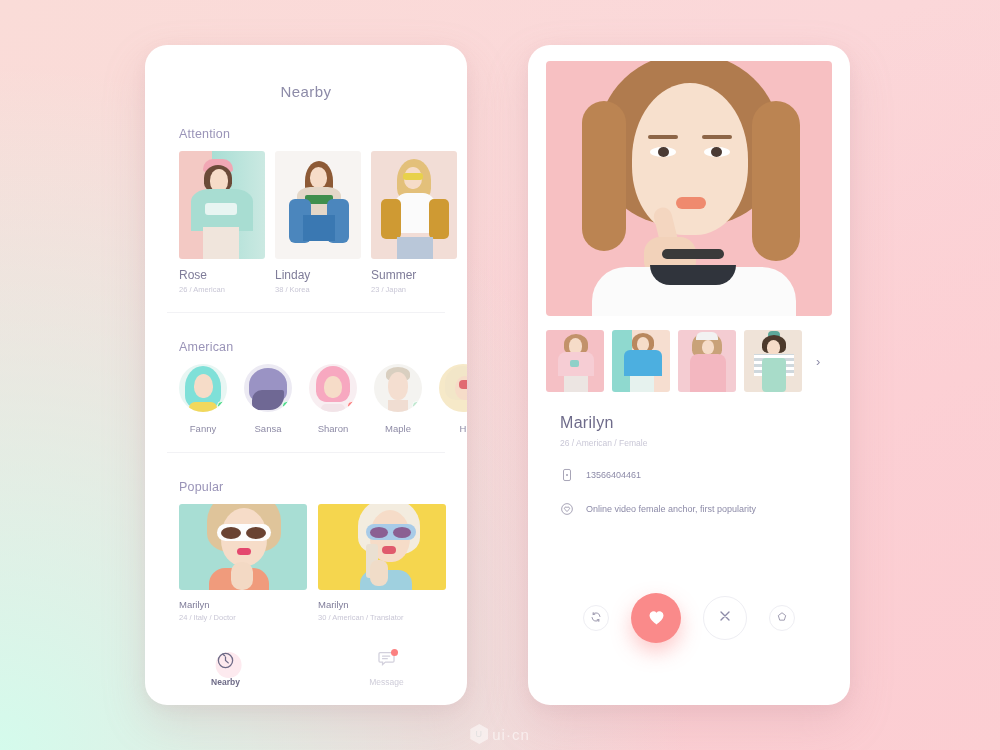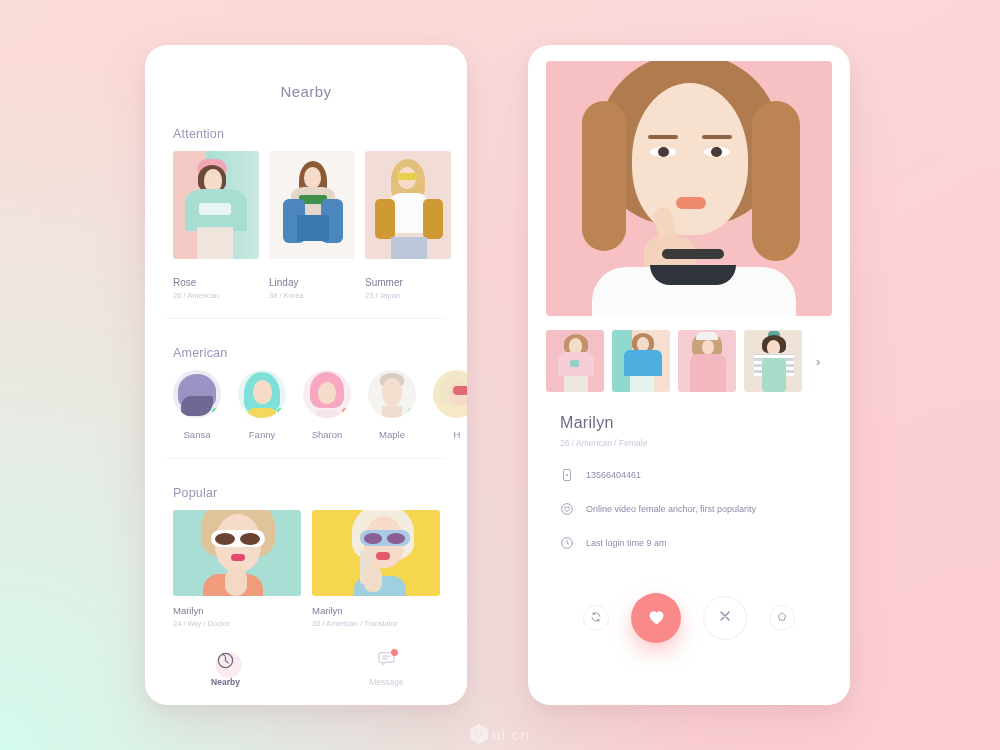--- a/index.html
+++ b/index.html
@@ -44,31 +44,31 @@
     letter-spacing: .2px;
   }
   .section-head::after {
     content: "";
     position: absolute;
     left: 12px; right: -5px; bottom: 1px; height: 7px;
     background: #fde6ea;
     z-index: -1;
   }
   .section-head span { position: relative; z-index: 2; }
-  .sec { margin-top: 24px; }
+  .sec { margin-top: 24px; padding-left: 6px; }
 
   .attention-row { display: flex; gap: 10px; padding: 0 28px; }
   .att-card { width: 86px; }
   .att-img {
     width: 86px; height: 108px;
     border-radius: 3px;
     overflow: hidden;
     position: relative;
   }
-  .att-name { font-size: 10px; color: #7f7c99; margin-top: 18px; }
+  .att-name { font-size: 12px; color: #7f7c99; margin-top: 9px; }
   .att-meta { font-size: 7.5px; color: #c9c7d6; margin-top: 3px; }
 
   .divider { height: 1px; background: #f2f2f5; margin: 18px 22px 0 22px; }
 
   .rec-row { display: flex; gap: 17px; padding: 0 28px; overflow: hidden; }
   .rec-item { width: 48px; flex: 0 0 48px; text-align: center; }
   .rec-av {
     width: 48px; height: 48px; border-radius: 50%;
     overflow: hidden; position: relative;
   }
@@ -228,36 +228,36 @@
 
     <div class="divider"></div>
 
     <div class="sec">
       <div class="section-head">
         <span>American</span>
       </div>
       <div class="rec-row">
 
         <div class="rec-item">
-          <div class="rec-av" style="background:#eceaf3">
-            <div class="hair" style="left:5px;top:4px;width:38px;height:34px;background:#9a93c4"></div>
-            <div style="position:absolute;left:8px;top:26px;width:32px;height:20px;background:#6f6894;border-radius:10px 2px 14px 6px"></div>
-            <div class="dot" style="background:#4ddc8a"></div>
-          </div>
-          <div class="rec-name">Sansa</div>
-        </div>
-
-        <div class="rec-item">
           <div class="rec-av" style="background:#e8f6f3">
             <div class="hair" style="left:6px;top:2px;width:36px;height:42px;background:#7fe0d8"></div>
             <div class="face" style="left:15px;top:10px;width:19px;height:24px"></div>
             <div style="position:absolute;left:10px;top:38px;width:28px;height:12px;background:#f2d85c;border-radius:6px"></div>
             <div class="dot" style="background:#4ddc8a"></div>
           </div>
           <div class="rec-name">Fanny</div>
+        </div>
+
+        <div class="rec-item">
+          <div class="rec-av" style="background:#eceaf3">
+            <div class="hair" style="left:5px;top:4px;width:38px;height:34px;background:#9a93c4"></div>
+            <div style="position:absolute;left:8px;top:26px;width:32px;height:20px;background:#6f6894;border-radius:10px 2px 14px 6px"></div>
+            <div class="dot" style="background:#4ddc8a"></div>
+          </div>
+          <div class="rec-name">Sansa</div>
         </div>
 
         <div class="rec-item">
           <div class="rec-av" style="background:#f8eef1">
             <div class="hair" style="left:7px;top:2px;width:34px;height:36px;background:#f7a8c0"></div>
             <div class="face" style="left:15px;top:12px;width:18px;height:22px"></div>
             <div style="position:absolute;left:12px;top:40px;width:24px;height:10px;background:#f2e4e8;border-radius:6px"></div>
             <div class="dot" style="background:#fb8080"></div>
           </div>
           <div class="rec-name">Sharon</div>
@@ -436,29 +436,20 @@
       <div class="info-row">
         <span class="info-ico">
           <svg width="14" height="14" viewBox="0 0 24 24" fill="none" stroke="#9b98ad" stroke-width="1.5">
             <circle cx="12" cy="12" r="9.2"></circle>
             <path d="M12 16.3 8.2 12.6a2.4 2.4 0 1 1 3.8-2.9 2.4 2.4 0 1 1 3.8 2.9Z"></path>
           </svg>
         </span>
         <span class="info-txt">Online video female anchor, first popularity</span>
       </div>
 
-      <div class="info-row">
-        <span class="info-ico">
-          <svg width="14" height="14" viewBox="0 0 24 24" fill="none" stroke="#9b98ad" stroke-width="1.5" stroke-linecap="round">
-            <circle cx="12" cy="12" r="9.2"></circle>
-            <path d="M12 7.2V12l3.3 2.2"></path>
-          </svg>
-        </span>
-        <span class="info-txt">Last login time 9 am</span>
-      </div>
     </div>
 
     <div class="actions">
       <div class="btn-circ btn-sm">
         <span>
           <svg width="12" height="12" viewBox="0 0 24 24" fill="none" stroke="#9b98ad" stroke-width="2" stroke-linecap="round">
             <path d="M20 11a8 8 0 0 0-14-4.5M4 13a8 8 0 0 0 14 4.5"></path>
             <path d="M6.4 3.2 6 6.9l3.7-.4M17.6 20.8l.4-3.7-3.7.4"></path>
           </svg>
         </span>

